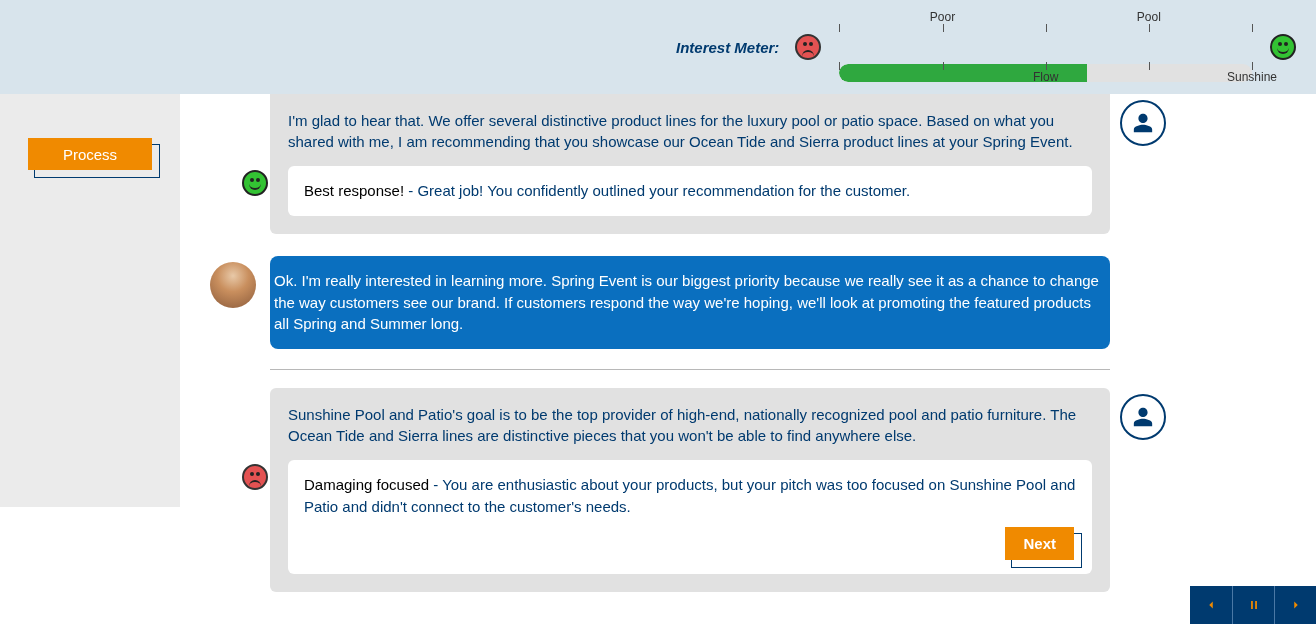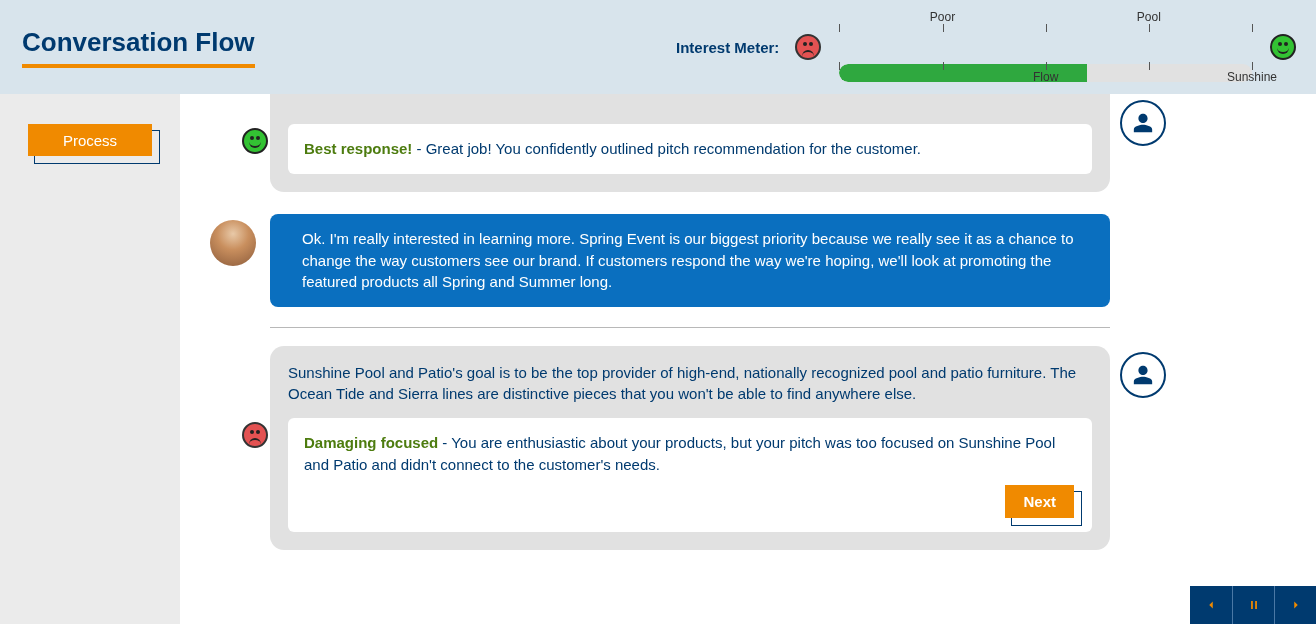--- a/index.html
+++ b/index.html
@@ -37,20 +37,21 @@
     height: 94px;
     right: 20px;
     display: flex;
     align-items: center;
   }
   .meter-label {
     color: #003a6f;
     font-size: 15px;
     font-weight: 600;
     margin-right: 16px;
+    font-style: italic;
   }
   .face {
     width: 26px;
     height: 26px;
     border-radius: 50%;
     border: 2px solid;
     position: relative;
     display: inline-block;
     flex-shrink: 0;
   }
@@ -119,23 +120,23 @@
   }
   .tick-label.top { top: -2px; }
   .tick-label.bottom { bottom: -2px; }
 
   
   .sidebar {
     position: absolute;
     left: 0;
     top: 94px;
     width: 180px;
-    height: 530px;
+    height: 413px;
     background: #ebebeb;
-    padding-top: 30px;
+    padding-top: 44px;
     display: flex;
     flex-direction: column;
     align-items: center;
     gap: 16px;
   }
   .side-btn-shadow {
     position: relative;
   }
   .side-btn-shadow::after {
     content: "";
@@ -166,40 +167,40 @@
     top: 94px;
     right: 0;
     bottom: 0;
     overflow: hidden;
     padding: 0 60px 0 90px;
   }
   .col-inner { width: 840px; }
 
   .sys-block {
     background: #e1e1e1;
-    border-radius: 14px;
+    border-radius: 6px;
     padding: 16px 18px 18px;
     position: relative;
     margin-bottom: 22px;
   }
   .sys-text {
     color: #003a6f;
     font-size: 15px;
     line-height: 1.4;
   }
   .feedback-box {
     background: #fff;
     border-radius: 6px;
     padding: 14px 16px;
     margin-top: 14px;
     color: #003a6f;
     font-size: 15px;
     line-height: 1.45;
   }
-  .feedback-box strong { font-weight: 700; color: #4d7c0f; }
+  .feedback-box strong { font-weight: 400; color: #000000; }
 
   .person-icon {
     position: absolute;
     right: -56px;
     top: 6px;
     width: 46px;
     height: 46px;
     border: 2px solid #003a6f;
     border-radius: 50%;
     display: flex;
@@ -232,21 +233,21 @@
     border-radius: 50%;
     background: radial-gradient(circle at 50% 30%, #e8c9a8 0, #c98f5e 40%, #8a5a3a 100%);
     margin-right: 14px;
     flex-shrink: 0;
     margin-top: 6px;
   }
   .cust-bubble {
     background: #0a6fbf;
     color: #fff;
     border-radius: 8px;
-    padding: 14px 32px;
+    padding: 14px 4px;
     font-size: 15px;
     line-height: 1.45;
     flex: 1;
   }
 
   .next-btn-shadow {
     position: relative;
     float: right;
     margin-top: 12px;
   }
@@ -288,21 +289,20 @@
     cursor: pointer;
   }
   .pb-btn:first-child { border-left: none; }
   .pb-btn svg { width: 14px; height: 14px; fill: #f08a00; }
 
 </style>
 </head>
 <body>
 
 <div class="header">
-  <span class="title">Conversation Flow</span>
 
   <div class="meter-area">
     <span class="meter-label">Interest Meter:</span>
 
     <span class="face sad">
         <span class="mouth"></span>
       </span>
 
     <div class="meter-bar-wrap">
 
@@ -345,25 +345,26 @@
 
 <div class="main">
   <div class="col-inner">
 
     <div class="sys-block" style="border-top-left-radius:0;border-top-right-radius:0;">
       <div class="person-icon">
         <svg viewBox="0 0 24 24">
             <path d="M12 12c2.7 0 5-2.3 5-5s-2.3-5-5-5-5 2.3-5 5 2.3 5 5 5zm0 2c-3.3 0-10 1.7-10 5v3h20v-3c0-3.3-6.7-5-10-5z"></path>
           </svg>
       </div>
+      <div class="sys-text">I'm glad to hear that. We offer several distinctive product lines for the luxury pool or patio space. Based on what you shared with me, I am recommending that you showcase our Ocean Tide and Sierra product lines at your Spring Event.</div>
       <div class="feedback-box" style="position:relative;">
         <span class="face happy feedback-face" style="top:4px;">
             <span class="mouth"></span>
           </span>
-        <strong>Best response!</strong><span> - Great job! You confidently outlined pitch recommendation for the customer.</span>
+        <strong>Best response!</strong><span> - Great job! You confidently outlined your recommendation for the customer.</span>
       </div>
     </div>
 
     <div class="cust-row">
       <div class="avatar"></div>
       <div class="cust-bubble">Ok. I'm really interested in learning more. Spring Event is our biggest priority because we really see it as a chance to change the way customers see our brand. If customers respond the way we're hoping, we'll look at promoting the featured products all Spring and Summer long.</div>
     </div>
 
     <hr class="hr">
 

